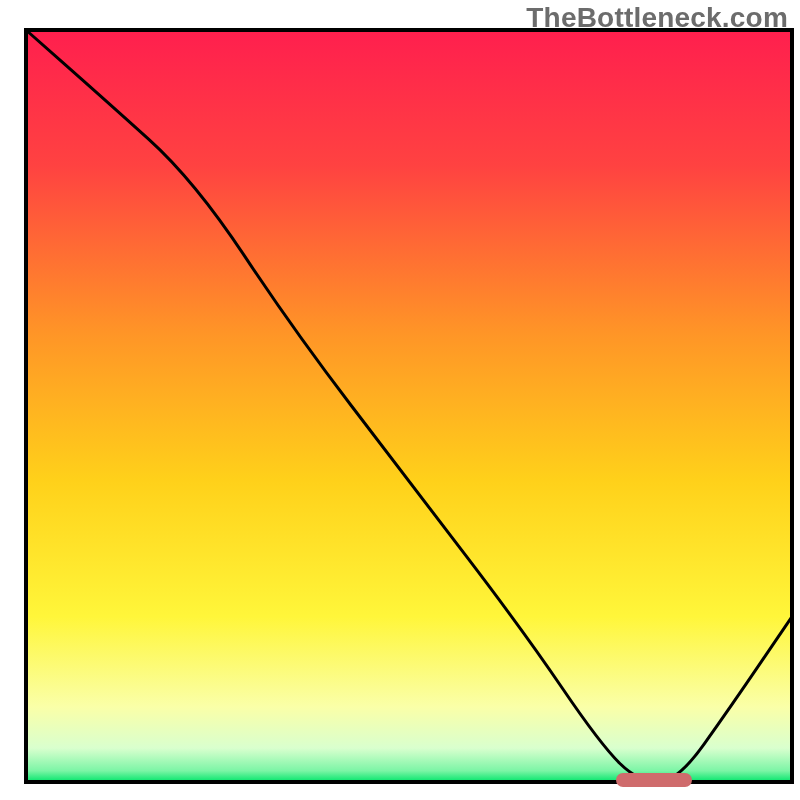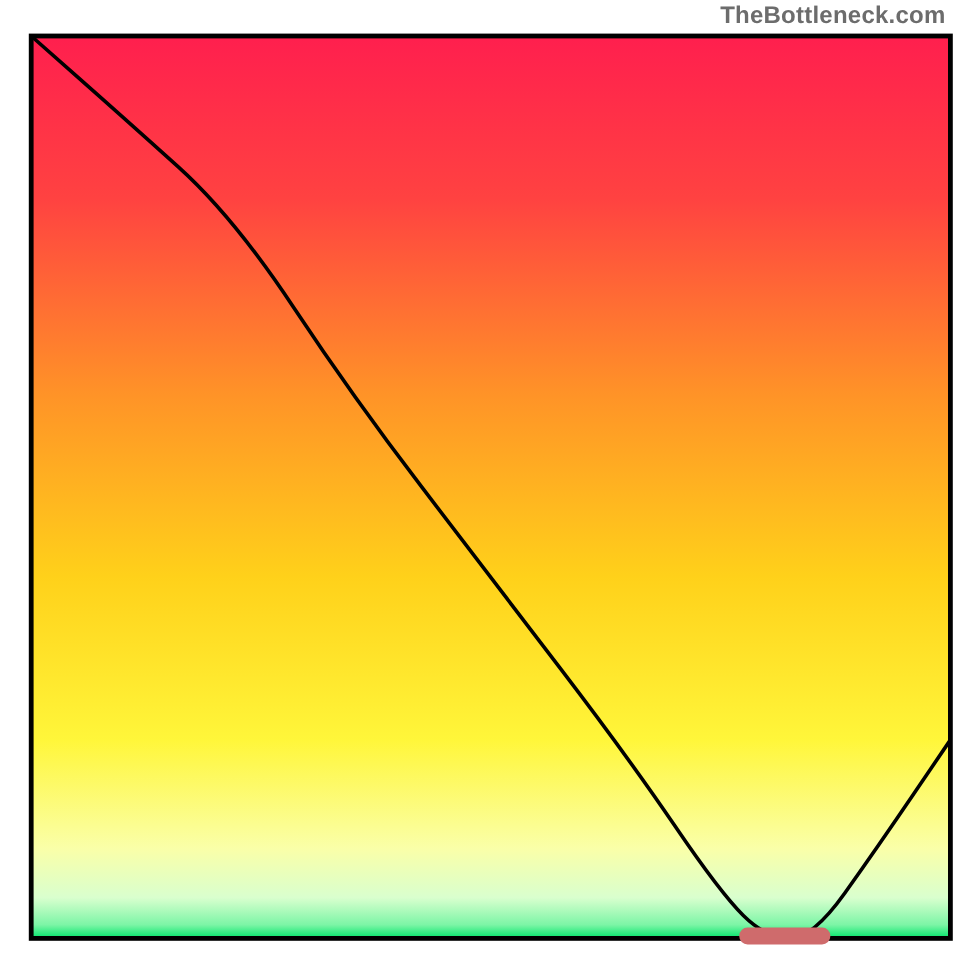--- a/index.html
+++ b/index.html
@@ -12,21 +12,21 @@
   }
   .container {
     position: relative;
     width: 800px;
     height: 800px;
   }
   .watermark {
     position: absolute;
     top: 2px;
     right: 12px;
-    font-size: 20px;
+    font-size: 28px;
     font-weight: bold;
     color: #6c6c6c;
     letter-spacing: 0.2px;
   }
   svg.chart {
     position: absolute;
     top: 0;
     left: 0;
   }
   .marker {

